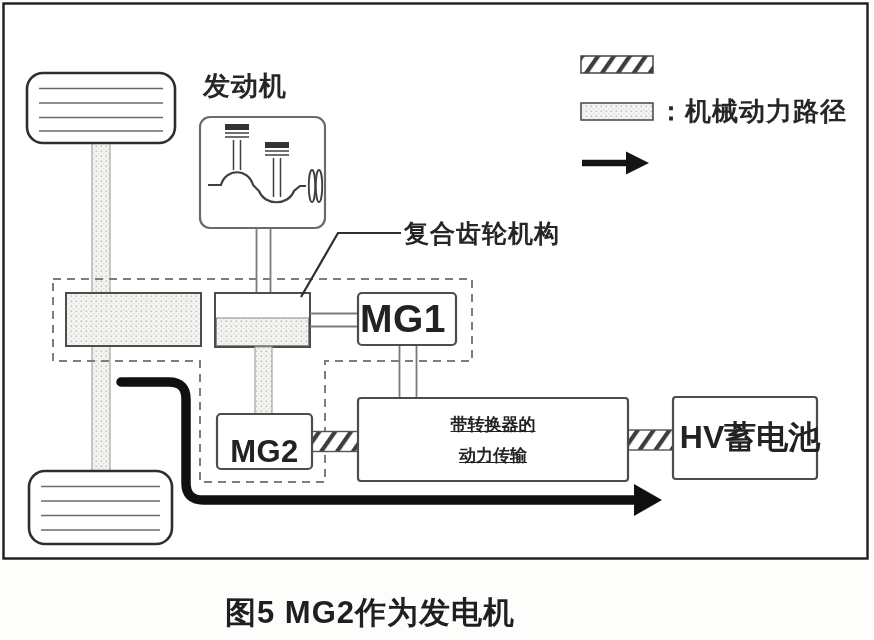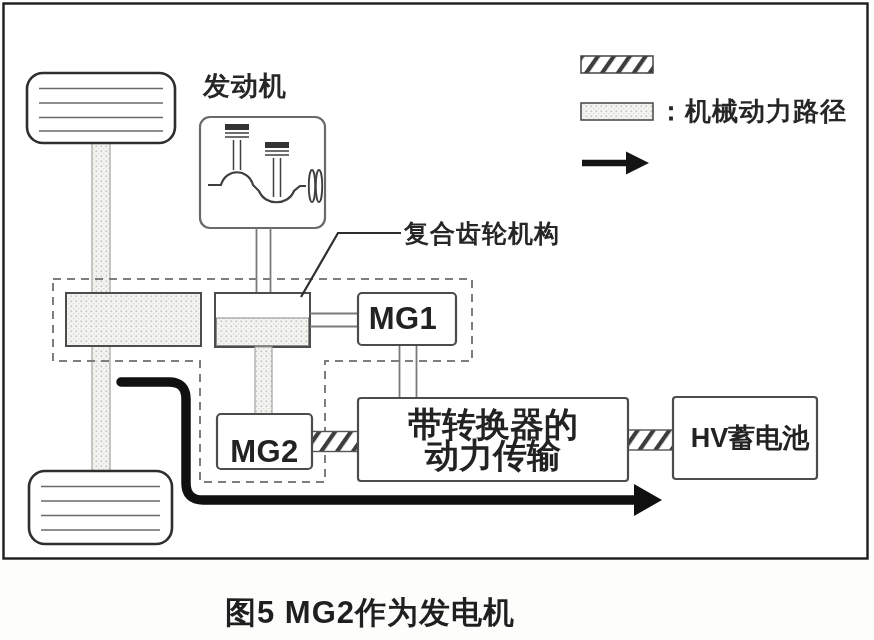--- a/index.html
+++ b/index.html
@@ -24,24 +24,24 @@
     display:flex;
     align-items:center;
     justify-content:center;
     flex-direction:column;
     font-weight:700;
     color:#222222;
     text-align:center;
   }
   .engine-lbl{left:203px;top:68px;font-size:27px;}
   .gear-lbl{left:404px;top:217px;font-size:25px;}
-  .mg1-lbl{left:358px;top:293px;width:90px;height:52px;font-size:31px;letter-spacing:0.5px;}
+  .mg1-lbl{left:358px;top:293px;width:90px;height:52px;font-size:39px;letter-spacing:0.5px;}
   .mg2-lbl{left:217px;top:424px;width:95px;height:55px;font-size:31px;letter-spacing:0.5px;}
-  .inv-lbl{left:358px;top:398px;width:270px;height:83px;font-size:34px;line-height:31px;}
-  .bat-lbl{left:673px;top:397px;width:154px;height:82px;font-size:27px;}
+  .inv-lbl{left:358px;top:398px;width:270px;height:83px;font-size:17px;line-height:31px;text-decoration:underline;}
+  .bat-lbl{left:673px;top:397px;width:154px;height:82px;font-size:32px;}
   .leg-lbl{position:absolute;left:658px;height:32px;display:flex;align-items:center;font-weight:700;font-size:26px;letter-spacing:1px;}
   .leg-1{top:48px;}
   .leg-2{top:95px;}
   .leg-3{top:152px;}
   .caption{
     position:absolute;left:0;top:592px;width:740px;
     text-align:center;font-weight:700;font-size:31px;color:#1f1f1f;
     letter-spacing:1px;
   }
 </style>

